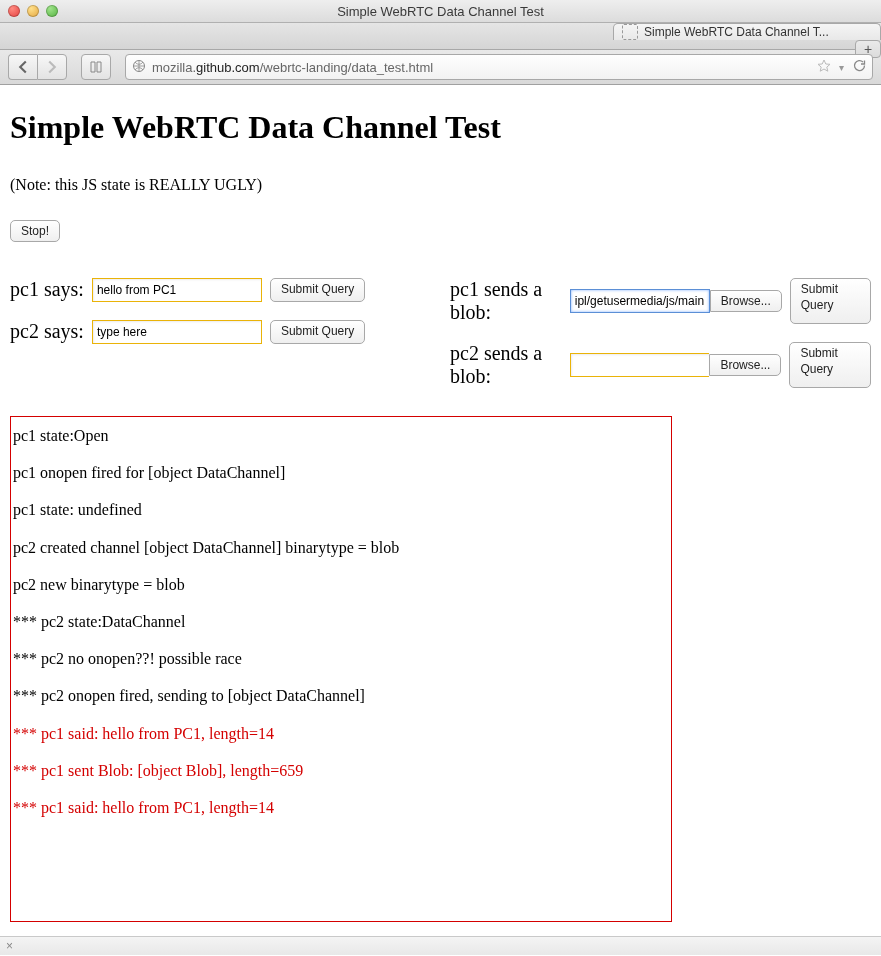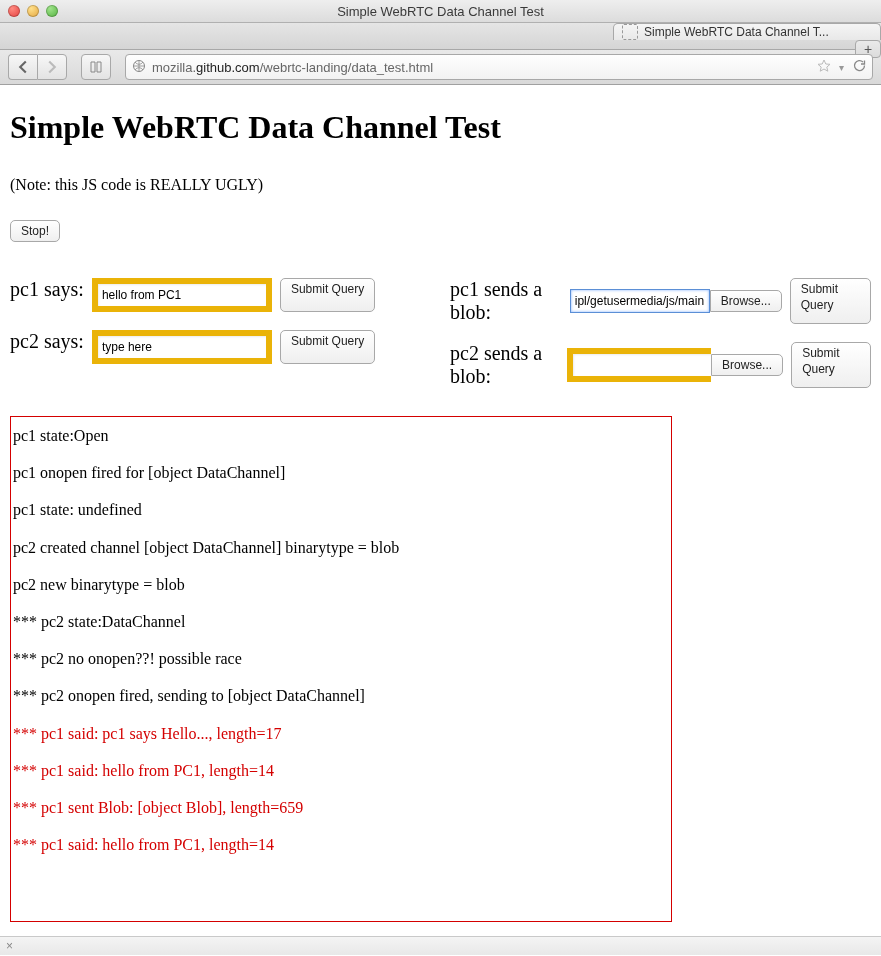--- a/index.html
+++ b/index.html
@@ -141,21 +141,21 @@
     border: 1px solid #a8a8a8;
     border-radius: 5px;
     color: #222;
     display: inline-block;
     line-height: 16px;
   }
   .txt {
     font-family: "Lucida Grande", Arial, sans-serif;
     font-size: 12px;
     padding: 2px 4px;
-    border: 6px solid #eab308;
+    border: 1px solid #eab308;
     background: #fff;
     width: 160px;
     height: 18px;
     box-shadow: inset 1px 1px 2px rgba(0,0,0,0.08);
   }
   .row {
     display: flex;
     gap: 8px;
     margin: 18px 0;
   }
@@ -264,21 +264,21 @@
             <path d="M11 3a5 5 0 1 0 1.5 3.5" fill="none" stroke="#888" stroke-width="1.3"></path>
             <path d="M12.5 1.5V5H9" fill="none" stroke="#888" stroke-width="1.3"></path>
           </svg>
       </span>
     </span>
   </div>
 </div>
 
 <div class="page">
   <h1>Simple WebRTC Data Channel Test</h1>
-  <p class="note">(Note: this JS code is REALLY UGLY)</p>
+  <p class="note">(Note: this JS state is REALLY UGLY)</p>
 
   <div class="row">
     <span class="btn">Stop!</span>
   </div>
 
   <div class="cols">
     <div class="col-left">
       <div class="row">
         <span class="label">pc1 says:</span>
         <input class="txt" value="hello from PC1" style="">
@@ -312,21 +312,20 @@
 
   <div class="logbox" id="logbox">
       <p>pc1 state:Open</p>
       <p>pc1 onopen fired for [object DataChannel]</p>
       <p>pc1 state: undefined</p>
       <p>pc2 created channel [object DataChannel] binarytype = blob</p>
       <p>pc2 new binarytype = blob</p>
       <p>*** pc2 state:DataChannel</p>
       <p>*** pc2 no onopen??! possible race</p>
       <p>*** pc2 onopen fired, sending to [object DataChannel]</p>
-      <p class="red">*** pc1 said: pc1 says Hello..., length=17</p>
       <p class="red">*** pc1 said: hello from PC1, length=14</p>
       <p class="red">*** pc1 sent Blob: [object Blob], length=659</p>
       <p class="red">*** pc1 said: hello from PC1, length=14</p>
     </div>
 </div>
 
 <div class="statusbar">
   <span>×</span>
 </div>
 

